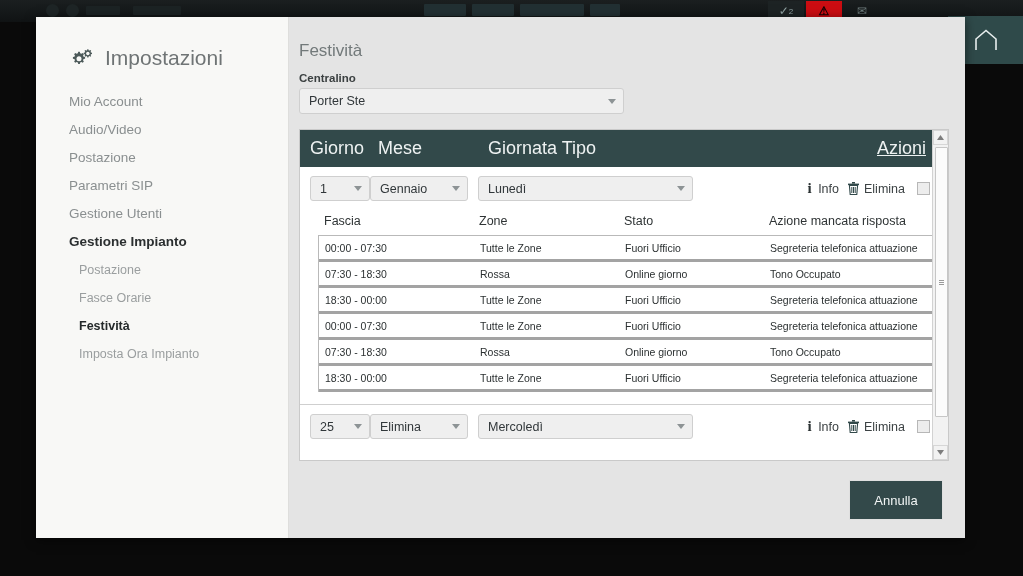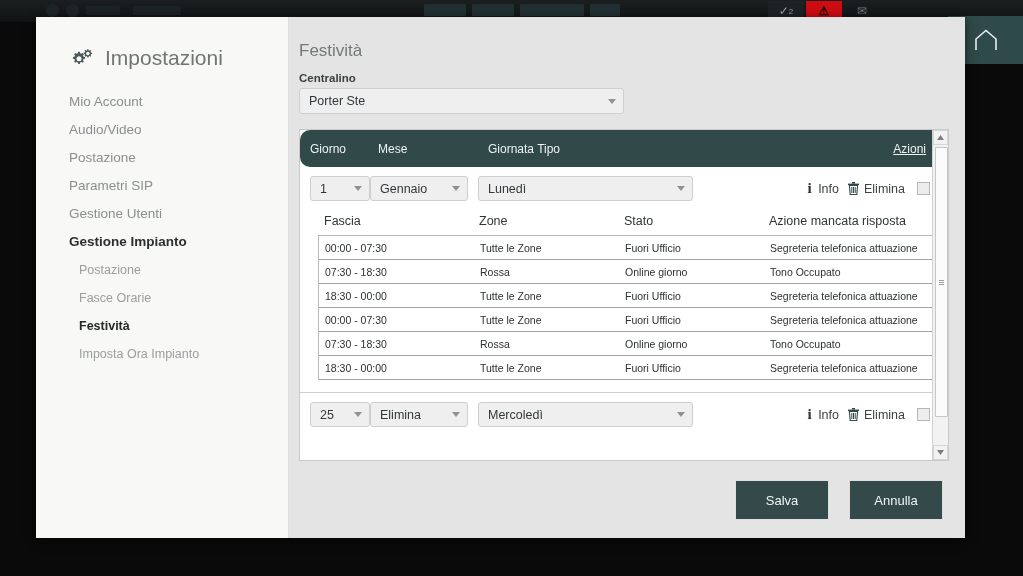--- a/index.html
+++ b/index.html
@@ -73,43 +73,42 @@
     border-top:5px solid #8d9395;margin-left:6px;
   }
 
   
   .tablecard{
     position:absolute;left:10px;top:112px;width:650px;height:332px;
     background:#ffffff;border:1px solid #c9c9c9;box-sizing:border-box;overflow:hidden;
   }
   .tbl-head{
     height:37px;background:#32494a;color:#eef2f2;display:flex;align-items:center;
-    font-size:12px;
-    border-radius:10px;
+    font-size:18px;
   }
   .tbl-head .c1{width:68px;padding-left:10px;}
   .tbl-head .c2{width:110px;}
   .tbl-head .c3{flex:1;}
   .tbl-head .c4{padding-right:22px;text-decoration:underline;cursor:pointer;}
 
   .entry-row{display:flex;align-items:center;padding:9px 0 9px 10px;background:#fff;}
   .sel.w-day{width:60px;}
   .sel.w-month{width:98px;}
   .sel.w-type{width:215px;margin-left:10px;}
   .actions{margin-left:auto;display:flex;align-items:center;gap:9px;padding-right:18px;}
   .act{display:flex;align-items:center;gap:5px;font-size:12.5px;color:#3c4244;cursor:pointer;}
   .i-icon{font-family:"Liberation Serif",serif;font-weight:bold;font-size:15px;color:#2b3233;width:7px;text-align:center;}
   .trash{width:11px;height:13px;position:relative;}
   .chk{width:11px;height:11px;border:1px solid #b7b7b7;background:#ededed;margin-left:3px;cursor:pointer;}
 
   .subtable{margin:2px 10px 0 18px;}
   .sub-head{display:flex;font-size:12.5px;color:#2f3435;padding:2px 0 7px 6px;}
   .sub-rows{border:1px solid #b9b9b9;border-bottom:none;}
   .sub-row{display:flex;font-size:10.5px;color:#2b3031;height:23px;align-items:center;
-    border-bottom:1px solid #a3a3a3;padding-left:6px;background:#fff;}
+    border-bottom:3px solid #a3a3a3;padding-left:6px;background:#fff;}
   .s1{width:155px;}
   .s2{width:145px;}
   .s3{width:145px;}
   .s4{flex:1;}
   .sub-head .s1{width:155px;}
   .sub-head .s2{width:145px;}
   .sub-head .s3{width:145px;}
 
   .row-sep{height:1px;background:#cfcfcf;margin:12px 0 0 0;}
 
@@ -359,19 +358,18 @@
           </div>
           <div class="vsb-arrow bottom">
             <svg width="7" height="5" viewBox="0 0 7 5">
                 <path d="M0 0 L7 0 L3.5 5 Z" fill="#7d7d7d"></path>
               </svg>
           </div>
         </div>
       </div>
 
       <div class="footer">
-        <div class="btn">Salva</div>
         <div class="btn">Annulla</div>
       </div>
 
     </div>
   </div>
 </div>
 
 </body></html>

